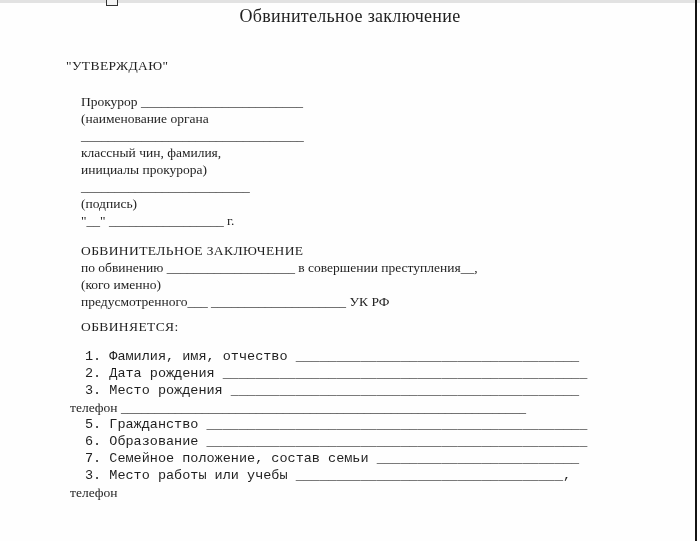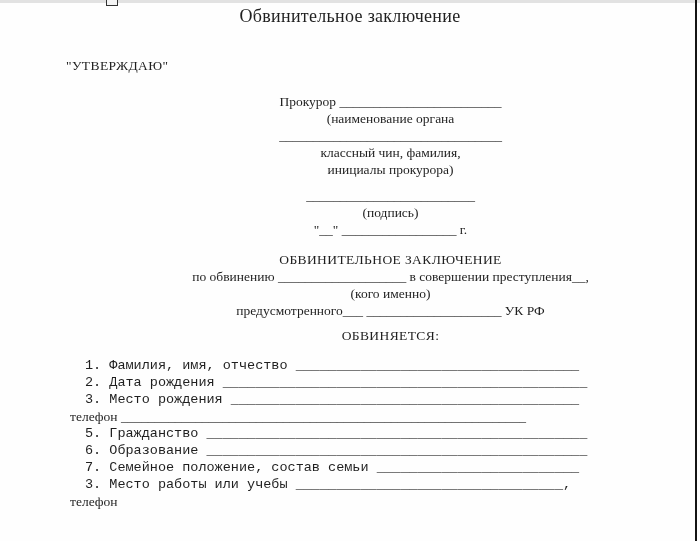--- a/index.html
+++ b/index.html
@@ -38,26 +38,26 @@
     font-size: 18px;
     line-height: 22px;
     letter-spacing: 0.3px;
   }
   .content {
     padding-left: 66px;
     font-size: 13.5px;
     line-height: 17px;
   }
   .line { white-space: nowrap; }
-  .ind   { margin-left: 15px; text-align: center; }
+  .ind   { margin-left: 15px; }
   .item  { margin-left: 19px; font-family: Liberation Mono, monospace; }
   .phone { margin-left: 4px; }
   .stamp          { margin-top: 30px; }
   .approval       { margin-top: 19px; }
-  .sig-block      { margin-top: 9px; }
+  .sig-block      { }
   .indictment     { margin-top: 13px; }
   .accused-head   { margin-top: 8px; }
   .fields         { margin-top: 13px; }
   .caps { letter-spacing: 0.4px; }
 </style>
 </head>
 <body>
 
 <div class="page">
   <div class="top-strip"></div>

